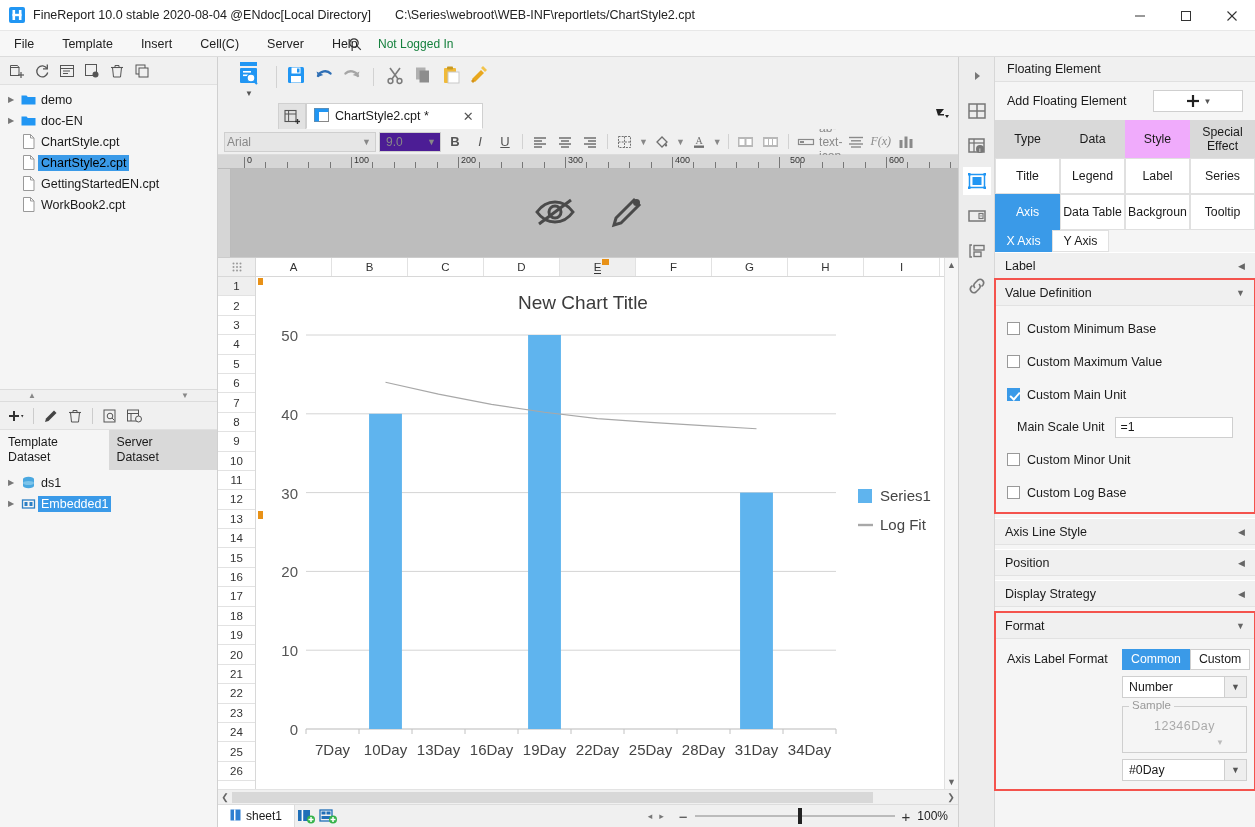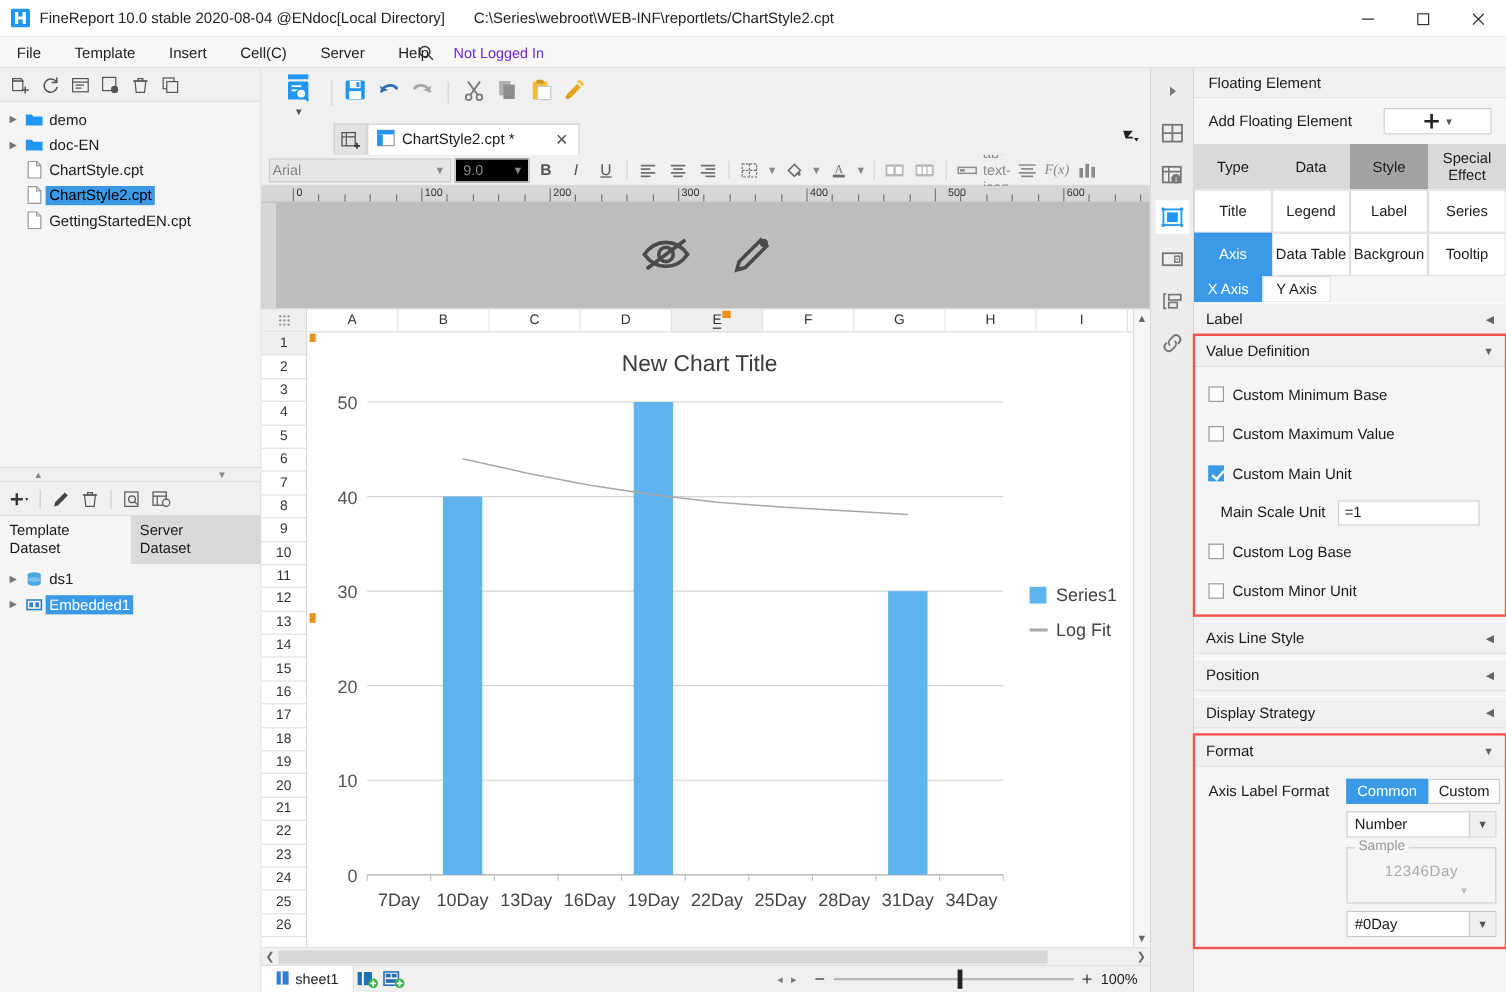--- a/index.html
+++ b/index.html
@@ -25,21 +25,21 @@
 
   
   .menubar { height:26px; background:#f7f7f7; display:flex; align-items:center;
              border-bottom:1px solid #dcdcdc; position:relative; }
   .menu-item { padding:0 14px; line-height:26px; font-size:12.5px; color:#222; cursor:default; }
   .log-area { position:absolute; left:338px; right:0; top:0; height:26px;
               display:flex; align-items:center; }
   .log-text { font-size:11.3px; color:#222; white-space:nowrap; }
   .log-search { margin-left:8px; width:18px; height:18px; display:flex;
                 align-items:center; justify-content:center; }
-  .login-state { margin-left:14px; font-size:12px; color:#6d28d9; white-space:nowrap; padding-right:10px;}
+  .login-state { margin-left:14px; font-size:12px; color:#15803d; white-space:nowrap; padding-right:10px;}
 
   
   .main { position:absolute; left:0; top:57px; right:0; bottom:0; display:flex; }
 
   
   .leftpanel { width:218px; background:#f5f5f5; border-right:1px solid #d0d0d0;
                display:flex; flex-direction:column; position:relative; }
   .lp-toolbar { height:28px; display:flex; align-items:center; gap:3px; padding:0 6px;
                 background:#f0f0f0; border-bottom:1px solid #e0e0e0; }
   .tb-ic { width:22px; height:22px; display:flex; align-items:center; justify-content:center; }
@@ -84,21 +84,21 @@
   .doctab { height:26px; display:flex; align-items:center; gap:6px; padding:0 8px 0 7px;
             background:#fff; border:1px solid #d0d0d0; border-bottom:1px solid #fff; font-size:12.5px; }
   .doctab .closex { margin-left:28px; color:#555; font-size:13px; }
   .tabrow-right { position:absolute; right:8px; bottom:4px; }
 
   .fmtbar { height:26px; background:#f0f0f0; display:flex; align-items:center;
             gap:3px; padding-left:6px; border-bottom:1px solid #dcdcdc; }
   .fnt-select { width:152px; height:20px; background:#e6e6e6; border:1px solid #cfcfcf;
                 display:flex; align-items:center; justify-content:space-between;
                 padding:0 4px 0 2px; color:#888; font-size:12px; }
-  .sz-select { width:62px; height:20px; background:#000000; border:1px solid #cfcfcf;
+  .sz-select { width:62px; height:20px; background:#4c1d95; border:1px solid #cfcfcf;
                display:flex; align-items:center; justify-content:space-between;
                padding:0 4px 0 6px; color:#888; font-size:12px; }
   .caret { font-size:9px; color:#888; }
   .fmt-ic { width:22px; height:20px; display:flex; align-items:center;
             justify-content:center; color:#8a8a8a; font-size:13px; }
   .fmt-sep { width:1px; height:15px; background:#d2d2d2; margin:0 3px; }
 
   .ruler { height:14px; background:#d6d6d6; position:relative; overflow:hidden;
            border-bottom:1px solid #bbb; }
   .ruler .rtick { position:absolute; top:7px; width:1px; height:6px; background:#777; }
@@ -150,21 +150,21 @@
   .rp-head { height:25px; display:flex; align-items:center; padding-left:12px;
              font-size:12.5px; background:#f0f0f0; border-bottom:1px solid #e0e0e0; }
   .rp-addrow { height:38px; display:flex; align-items:center; padding:0 12px; background:#f5f5f5;}
   .rp-addlabel { font-size:12.5px; }
   .plusbtn { margin-left:auto; width:90px; height:22px; background:#fff; border:1px solid #cfcfcf;
              display:flex; align-items:center; justify-content:center; gap:3px; }
 
   .tabs4 { display:flex; height:38px; }
   .tab4 { flex:1; display:flex; align-items:center; justify-content:center; text-align:center;
           font-size:12.3px; line-height:14px; background:#d9d9d9; }
-  .tab4.active { background:#a3a3a3; }
+  .tab4.active { background:#f0abfc; }
   .grid4 { display:flex; }
   .cell4 { flex:1; height:36px; border:1px solid #e0e0e0; background:#fff;
            display:flex; align-items:center; justify-content:center; text-align:center;
            font-size:12.3px; line-height:14px; overflow:hidden; }
   .cell4.active { background:#3a9ae8; color:#fff; border-color:#3a9ae8;}
   .axistabs { display:flex; }
   .axistab { width:57px; height:22px; border:1px solid #e0e0e0; background:#fff;
              display:flex; align-items:center; justify-content:center; font-size:12.3px;}
   .axistab.active { background:#3a9ae8; color:#fff; border-color:#3a9ae8; }
 
@@ -347,20 +347,30 @@
         </div>
         <div class="ftrow">
           <span class="ftarrow"></span>
           <span class="fticon">
             <svg width="13" height="15" viewBox="0 0 13 15">
                 <path d="M1.5 0.5h7l3.5 3.5v10.5h-10.5z" fill="#fff" stroke="#999" stroke-width="1"></path>
                 <path d="M8.5 0.5v3.5h3.5" fill="none" stroke="#999" stroke-width="1"></path>
               </svg>
           </span>
           <span class="ftlabel">GettingStartedEN.cpt</span>
+        </div>
+        <div class="ftrow">
+          <span class="ftarrow"></span>
+          <span class="fticon">
+            <svg width="13" height="15" viewBox="0 0 13 15">
+                <path d="M1.5 0.5h7l3.5 3.5v10.5h-10.5z" fill="#fff" stroke="#999" stroke-width="1"></path>
+                <path d="M8.5 0.5v3.5h3.5" fill="none" stroke="#999" stroke-width="1"></path>
+              </svg>
+          </span>
+          <span class="ftlabel">WorkBook2.cpt</span>
         </div>
       </div>
 
       <div class="lp-splitter">
         <span>▲</span>
         <span>▼</span>
       </div>
 
       <div class="ds-toolbar">
         <div class="tb-ic">
@@ -1009,25 +1019,25 @@
           <div class="ckrow">
             <span class="ckbox on"></span>
             <span>Custom Main Unit</span>
           </div>
           <div class="msurow">
             <span class="msulabel">Main Scale Unit</span>
             <span class="txtinput">=1</span>
           </div>
           <div class="ckrow">
             <span class="ckbox"></span>
-            <span>Custom Log Base</span>
+            <span>Custom Minor Unit</span>
           </div>
           <div class="ckrow">
             <span class="ckbox"></span>
-            <span>Custom Minor Unit</span>
+            <span>Custom Log Base</span>
           </div>
         </div>
       </div>
 
       <div class="sect" style="margin-top:5px;">
         <span>Axis Line Style</span>
         <span class="tri">◀</span>
       </div>
       <div class="sect" style="margin-top:4px;">
         <span>Position</span>

